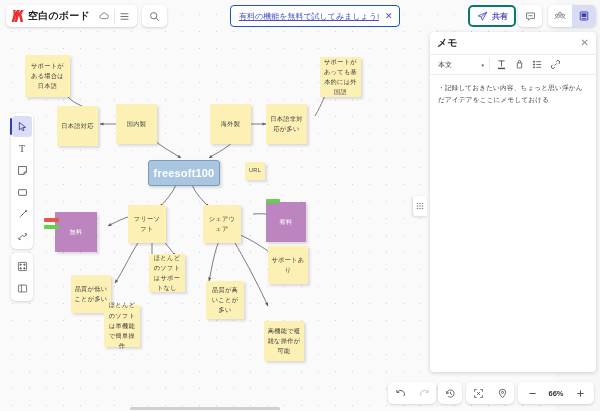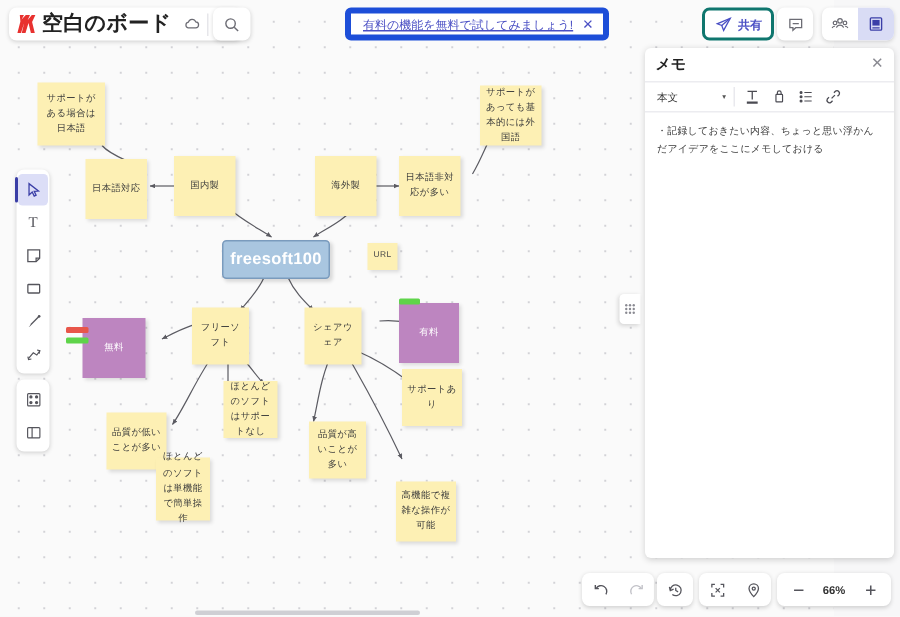--- a/index.html
+++ b/index.html
@@ -35,33 +35,33 @@
     display: flex; align-items: center; height: 22px;
     pointer-events: auto;
   }
   #grp-title { left: 6px; padding: 0 2px 0 4px; }
   .logo {
     width: 15px; height: 16px; display: flex; align-items: center; justify-content: center;
     margin-right: 3px;
   }
   .logo svg { display: block; }
   .board-title {
-    font-size: 14px; font-weight: bold; color: #222; white-space: nowrap;
+    font-size: 10px; font-weight: bold; color: #222; white-space: nowrap;
     padding: 0 4px 0 0; letter-spacing: 0.2px;
   }
   .tb-btn {
     width: 20px; height: 21px; display: flex; align-items: center; justify-content: center;
     color: #6c6c74;
   }
   .tb-sep { width: 1px; height: 15px; background: #e6e6ea; }
   #grp-search { left: 142px; width: 25px; justify-content: center; }
 
   #banner {
     position: absolute; top: 5px; left: 230px;
-    height: 22px; background: #ffffff; border: 4px solid #1d4ed8; border-radius: 4px;
+    height: 22px; background: #ffffff; border: 1px solid #1d4ed8; border-radius: 4px;
     display: flex; align-items: center; padding: 0 6px 0 8px; gap: 6px;
     pointer-events: auto;
   }
   #banner .btext {
     font-size: 8px; color: #4a4fc4; text-decoration: underline; white-space: nowrap;
   }
   #banner .bclose { font-size: 9px; color: #4a4fc4; line-height: 1; }
 
   #grp-share {
     left: 468px; border: 2px solid #0f766e; box-shadow: none; padding: 0 6px; gap: 3px;

